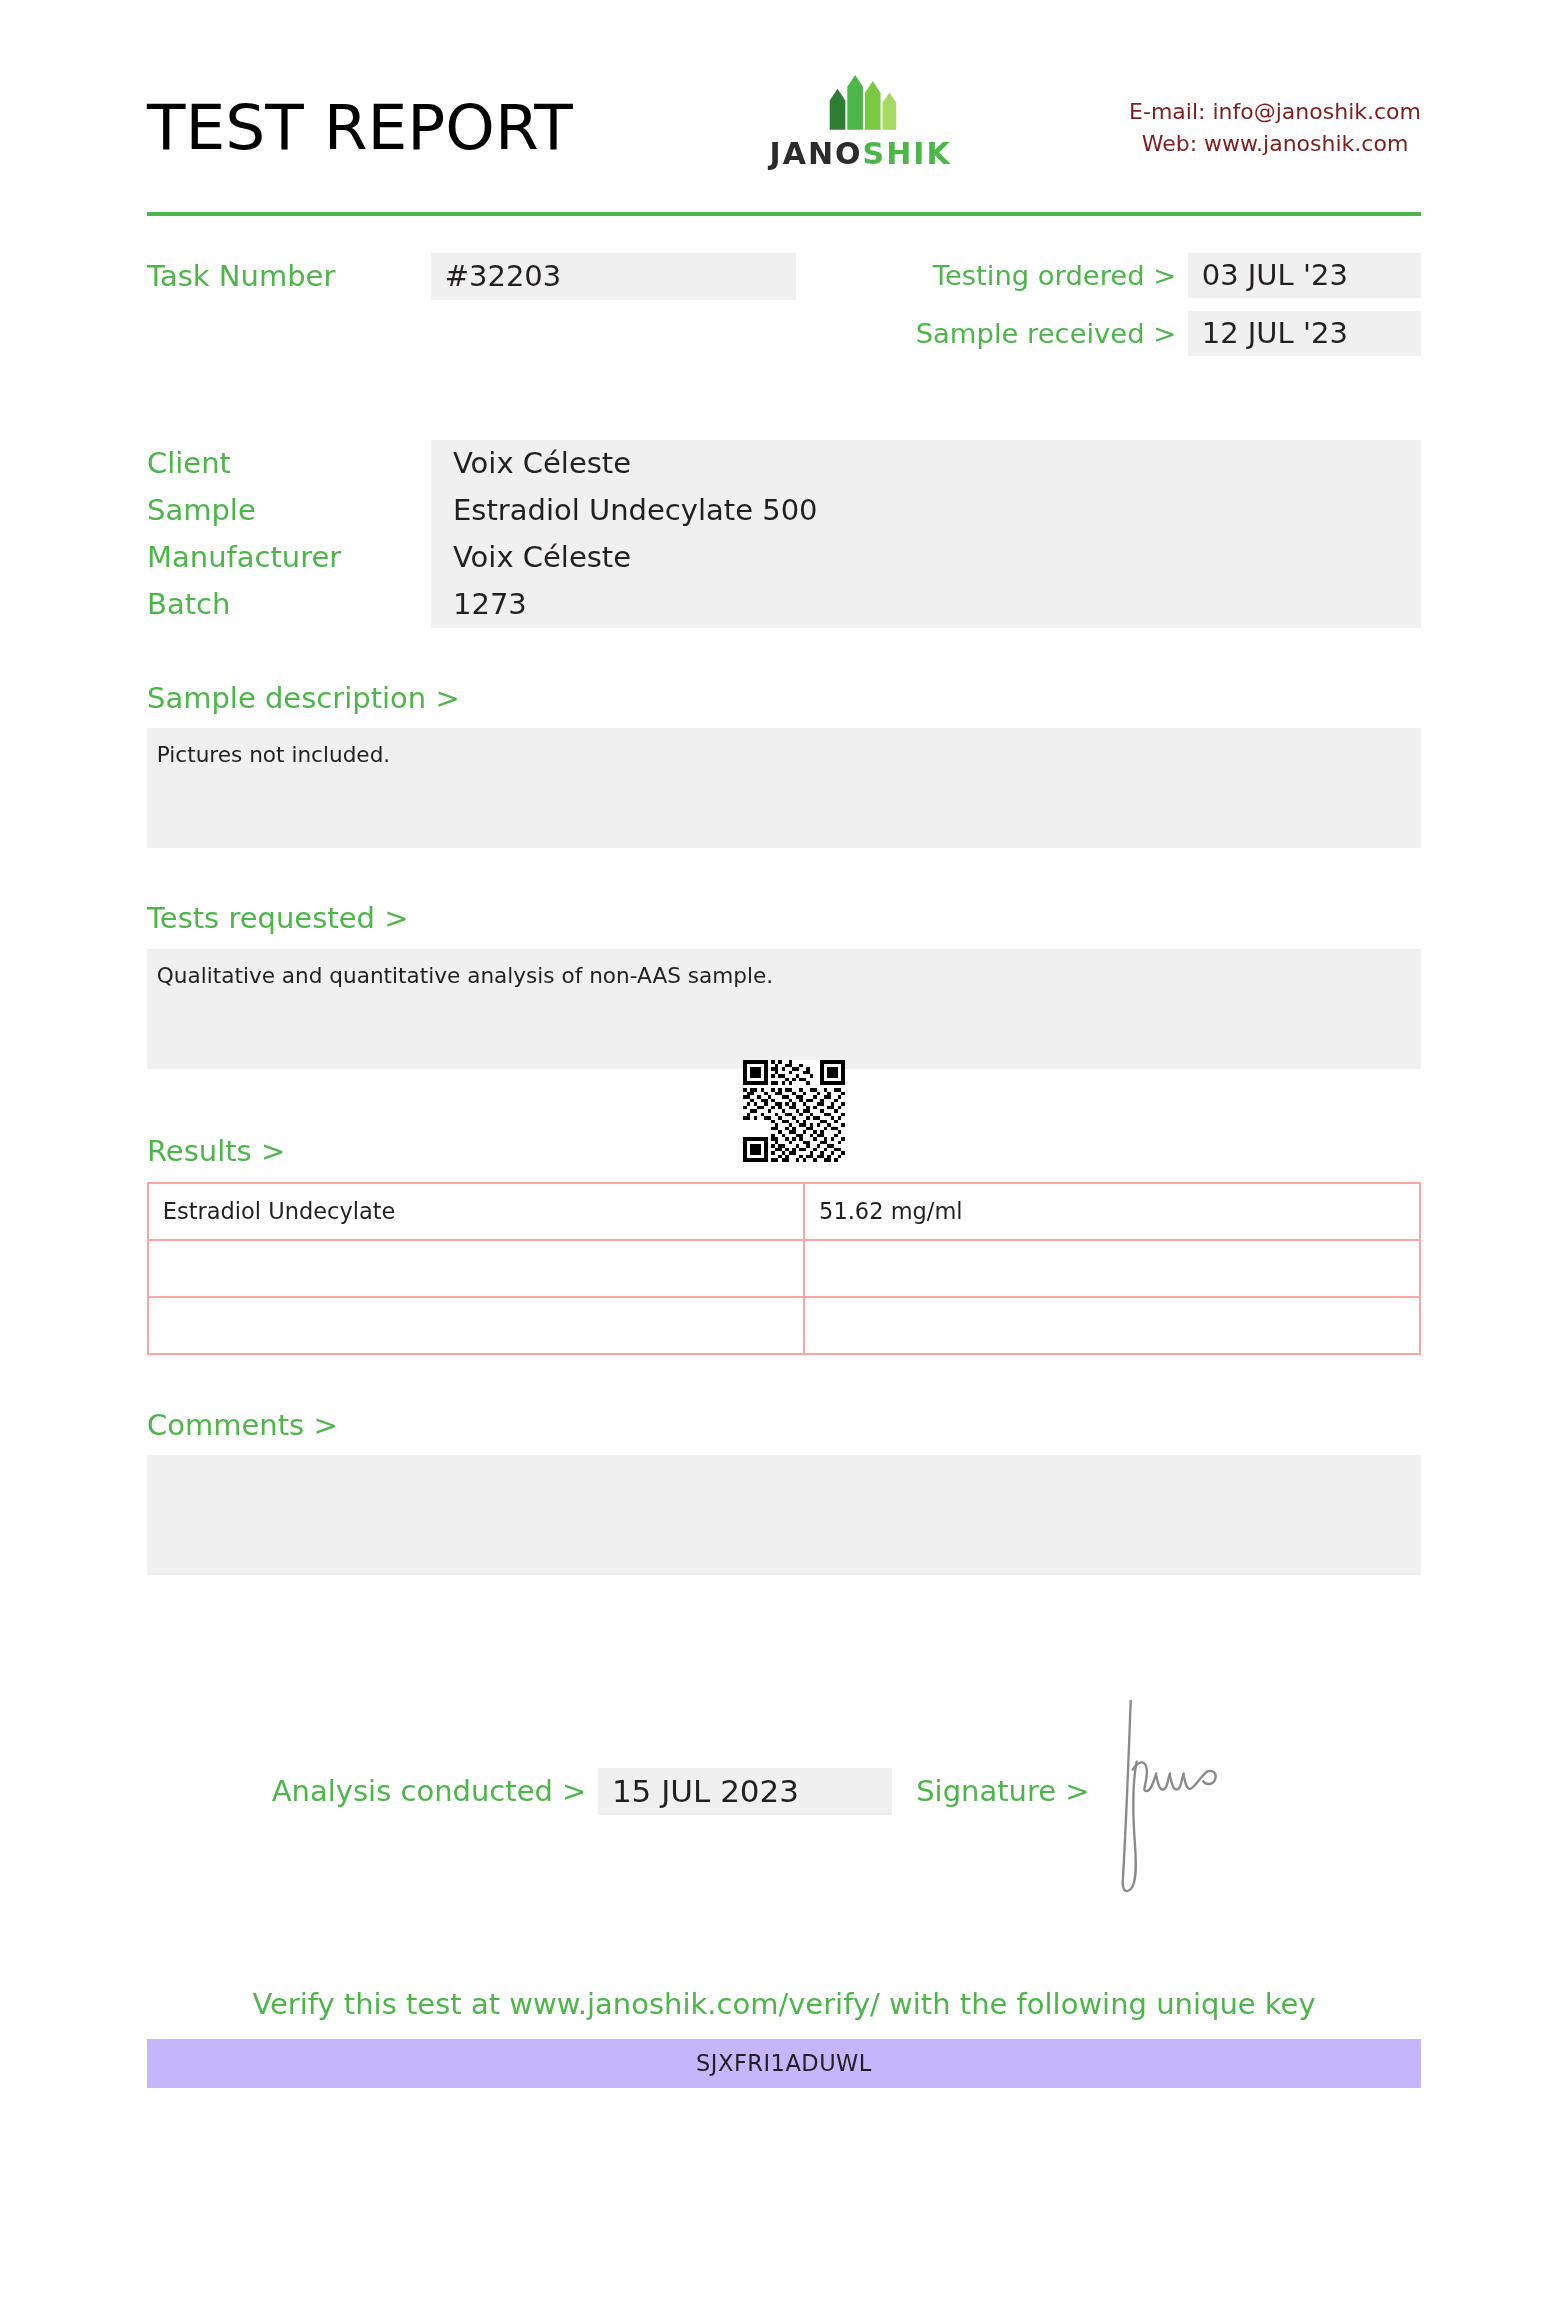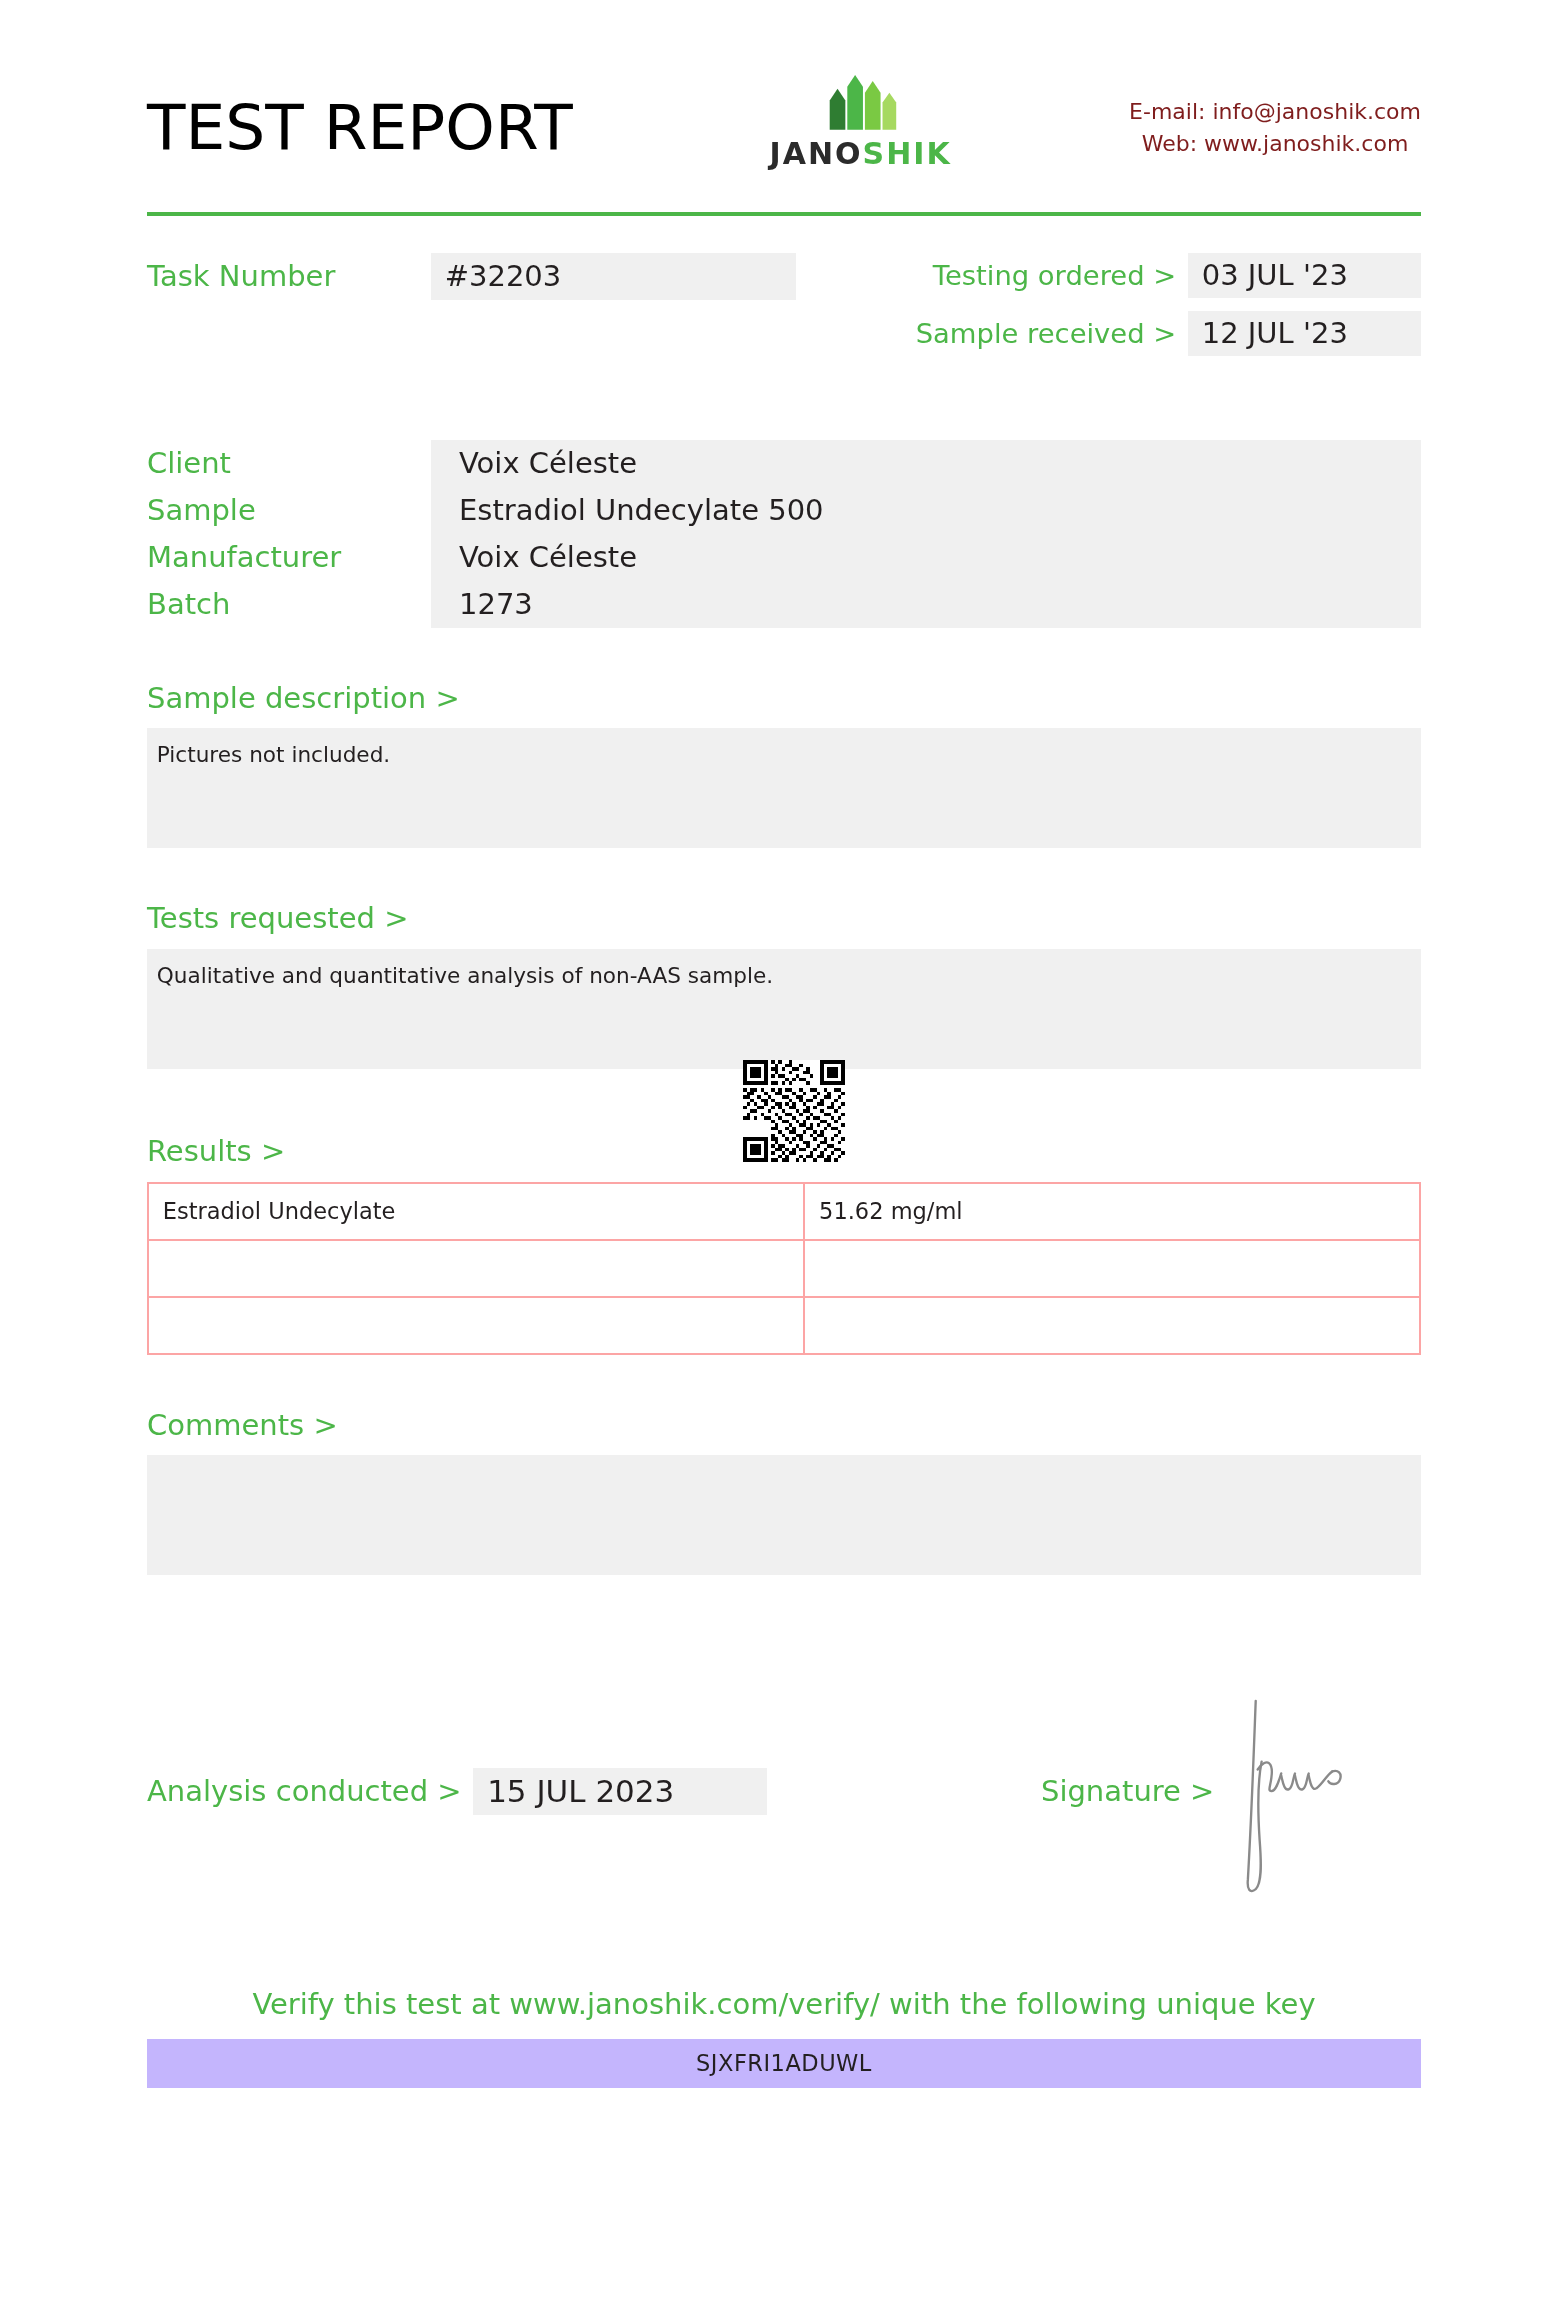--- a/index.html
+++ b/index.html
@@ -144,21 +144,21 @@
     font-size: 29px;
     flex: none;
   }
   .info-value {
     flex: 1;
     background: #f0f0f0;
     font-size: 29px;
     height: 47px;
     display: flex;
     align-items: center;
-    padding-left: 28px;
+    padding-left: 22px;
     box-sizing: border-box;
   }
 
   
   .section-title {
     color: #4cb648;
     font-size: 29px;
     margin-top: 53px;
     margin-bottom: 13.7px;
   }
@@ -200,21 +200,21 @@
     font-size: 22.5px;
     padding: 0 13.7px;
     vertical-align: middle;
   }
   .col-name { width: 627px; }
 
   
   .analysis-row {
     display: flex;
     align-items: center;
-    justify-content: space-between;
+    justify-content: center;
     margin-top: 108px;
     position: relative;
     gap: 24px;
   }
   .analysis-left {
     display: flex;
     align-items: center;
     gap: 11.8px;
   }
   .analysis-label { color: #4cb648; font-size: 29px; white-space: nowrap;}

